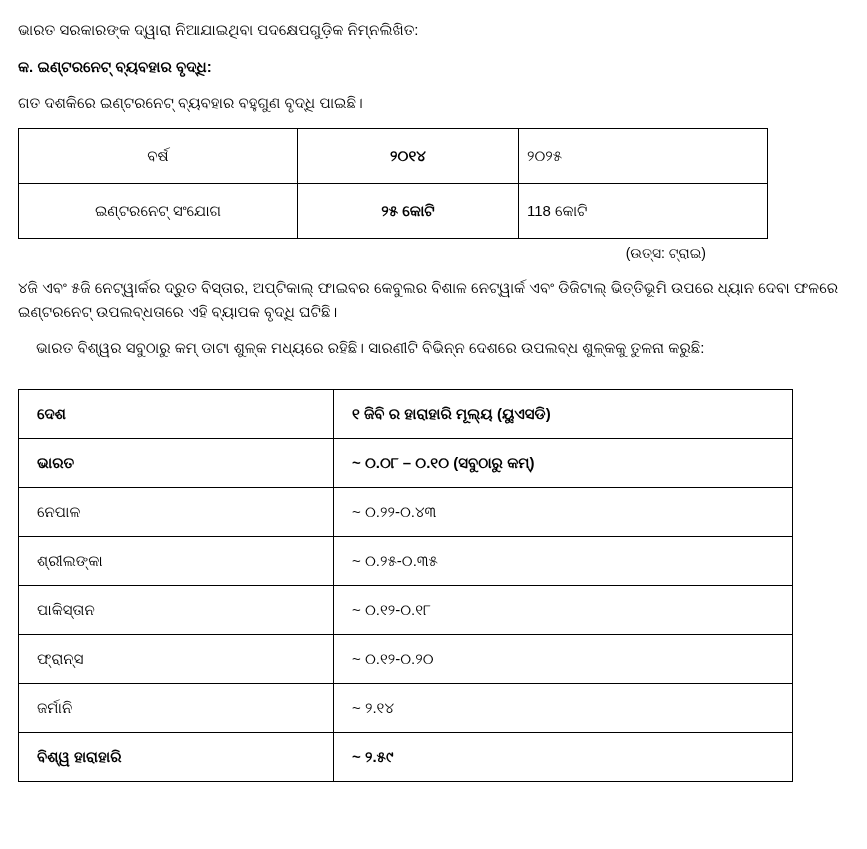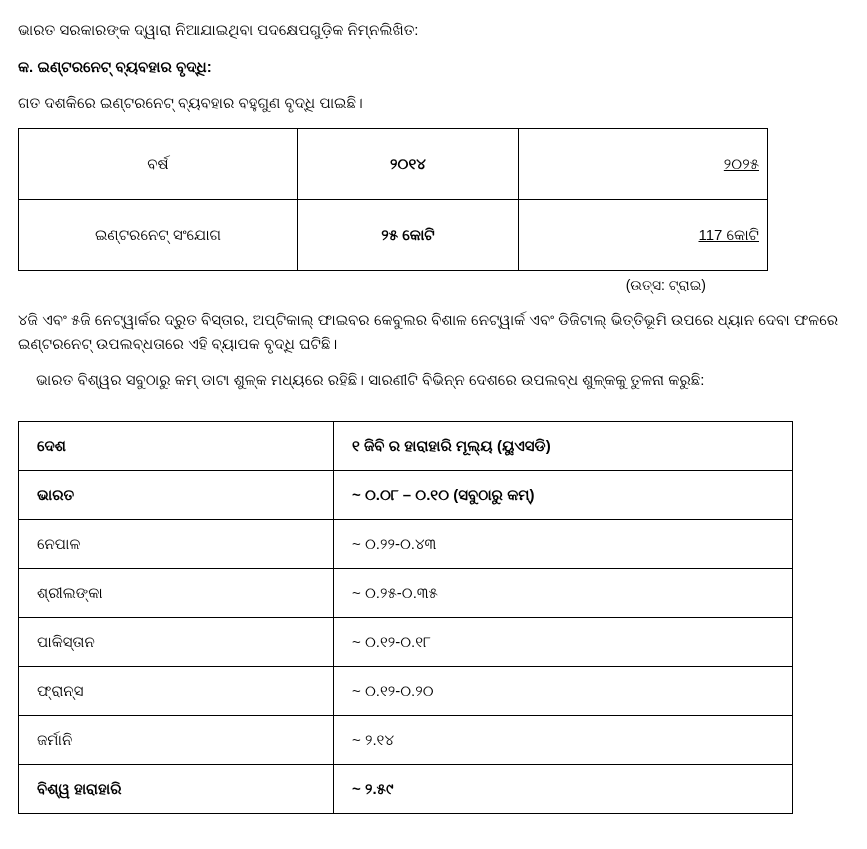--- a/index.html
+++ b/index.html
@@ -48,25 +48,25 @@
     margin: 14px 18px 0 18px;
     table-layout: fixed;
   }
   table.t1 {
     width: 700px;
   }
   table.t1 td {
     border: 1px solid #000000;
     height: 46px;
     font-size: 15px;
-    padding: 12px 8px;
+    padding: 4px 8px;
   }
   table.t1 td.c1 { width: 262px; text-align: center; }
   table.t1 td.c2 { width: 204px; text-align: center; font-weight: bold; }
-  table.t1 td.c3 { width: 232px; text-align: right; text-decoration: underline; }
+  table.t1 td.c3 { width: 232px; text-align: left; }
   .t1-row2 td { text-align: center; }
   .caption {
     text-align: left;
     padding: 6px 0 0 0;
     margin: 0;
     font-size: 14px;
     width: 700px;
     margin-left: 18px;
     box-sizing: border-box;
     padding-right: 12px;
@@ -106,21 +106,21 @@
   <table class="t1">
     <tbody>
       <tr>
         <td class="c1">ବର୍ଷ</td>
         <td class="c2">୨୦୧୪</td>
         <td class="c3">୨୦୨୫</td>
       </tr>
       <tr class="t1-row2">
         <td class="c1">ଇଣ୍ଟରନେଟ୍ ସଂଯୋଗ</td>
         <td class="c2">୨୫ କୋଟି</td>
-        <td class="c3">117 କୋଟି</td>
+        <td class="c3">118 କୋଟି</td>
       </tr>
     </tbody>
   </table>
 
   <p class="caption">(ଉତ୍ସ: ଟ୍ରାଇ)</p>
 
   <p class="para body-para">୪ଜି ଏବଂ ୫ଜି ନେଟ୍‌ୱାର୍କର ଦ୍ରୁତ ବିସ୍ତାର, ଅପ୍ଟିକାଲ୍ ଫାଇବର କେବୁଲର ବିଶାଳ ନେଟ୍‌ୱାର୍କ ଏବଂ ଡିଜିଟାଲ୍ ଭିତ୍ତିଭୂମି ଉପରେ ଧ୍ୟାନ ଦେବା ଫଳରେ ଇଣ୍ଟରନେଟ୍ ଉପଲବ୍ଧତାରେ ଏହି ବ୍ୟାପକ ବୃଦ୍ଧି ଘଟିଛି।</p>
 
 
   <p class="para sub indent">ଭାରତ ବିଶ୍ୱର ସବୁଠାରୁ କମ୍ ଡାଟା ଶୁଳ୍କ ମଧ୍ୟରେ ରହିଛି। ସାରଣୀଟି ବିଭିନ୍ନ ଦେଶରେ ଉପଲବ୍ଧ ଶୁଳ୍କକୁ ତୁଳନା କରୁଛି:</p>

